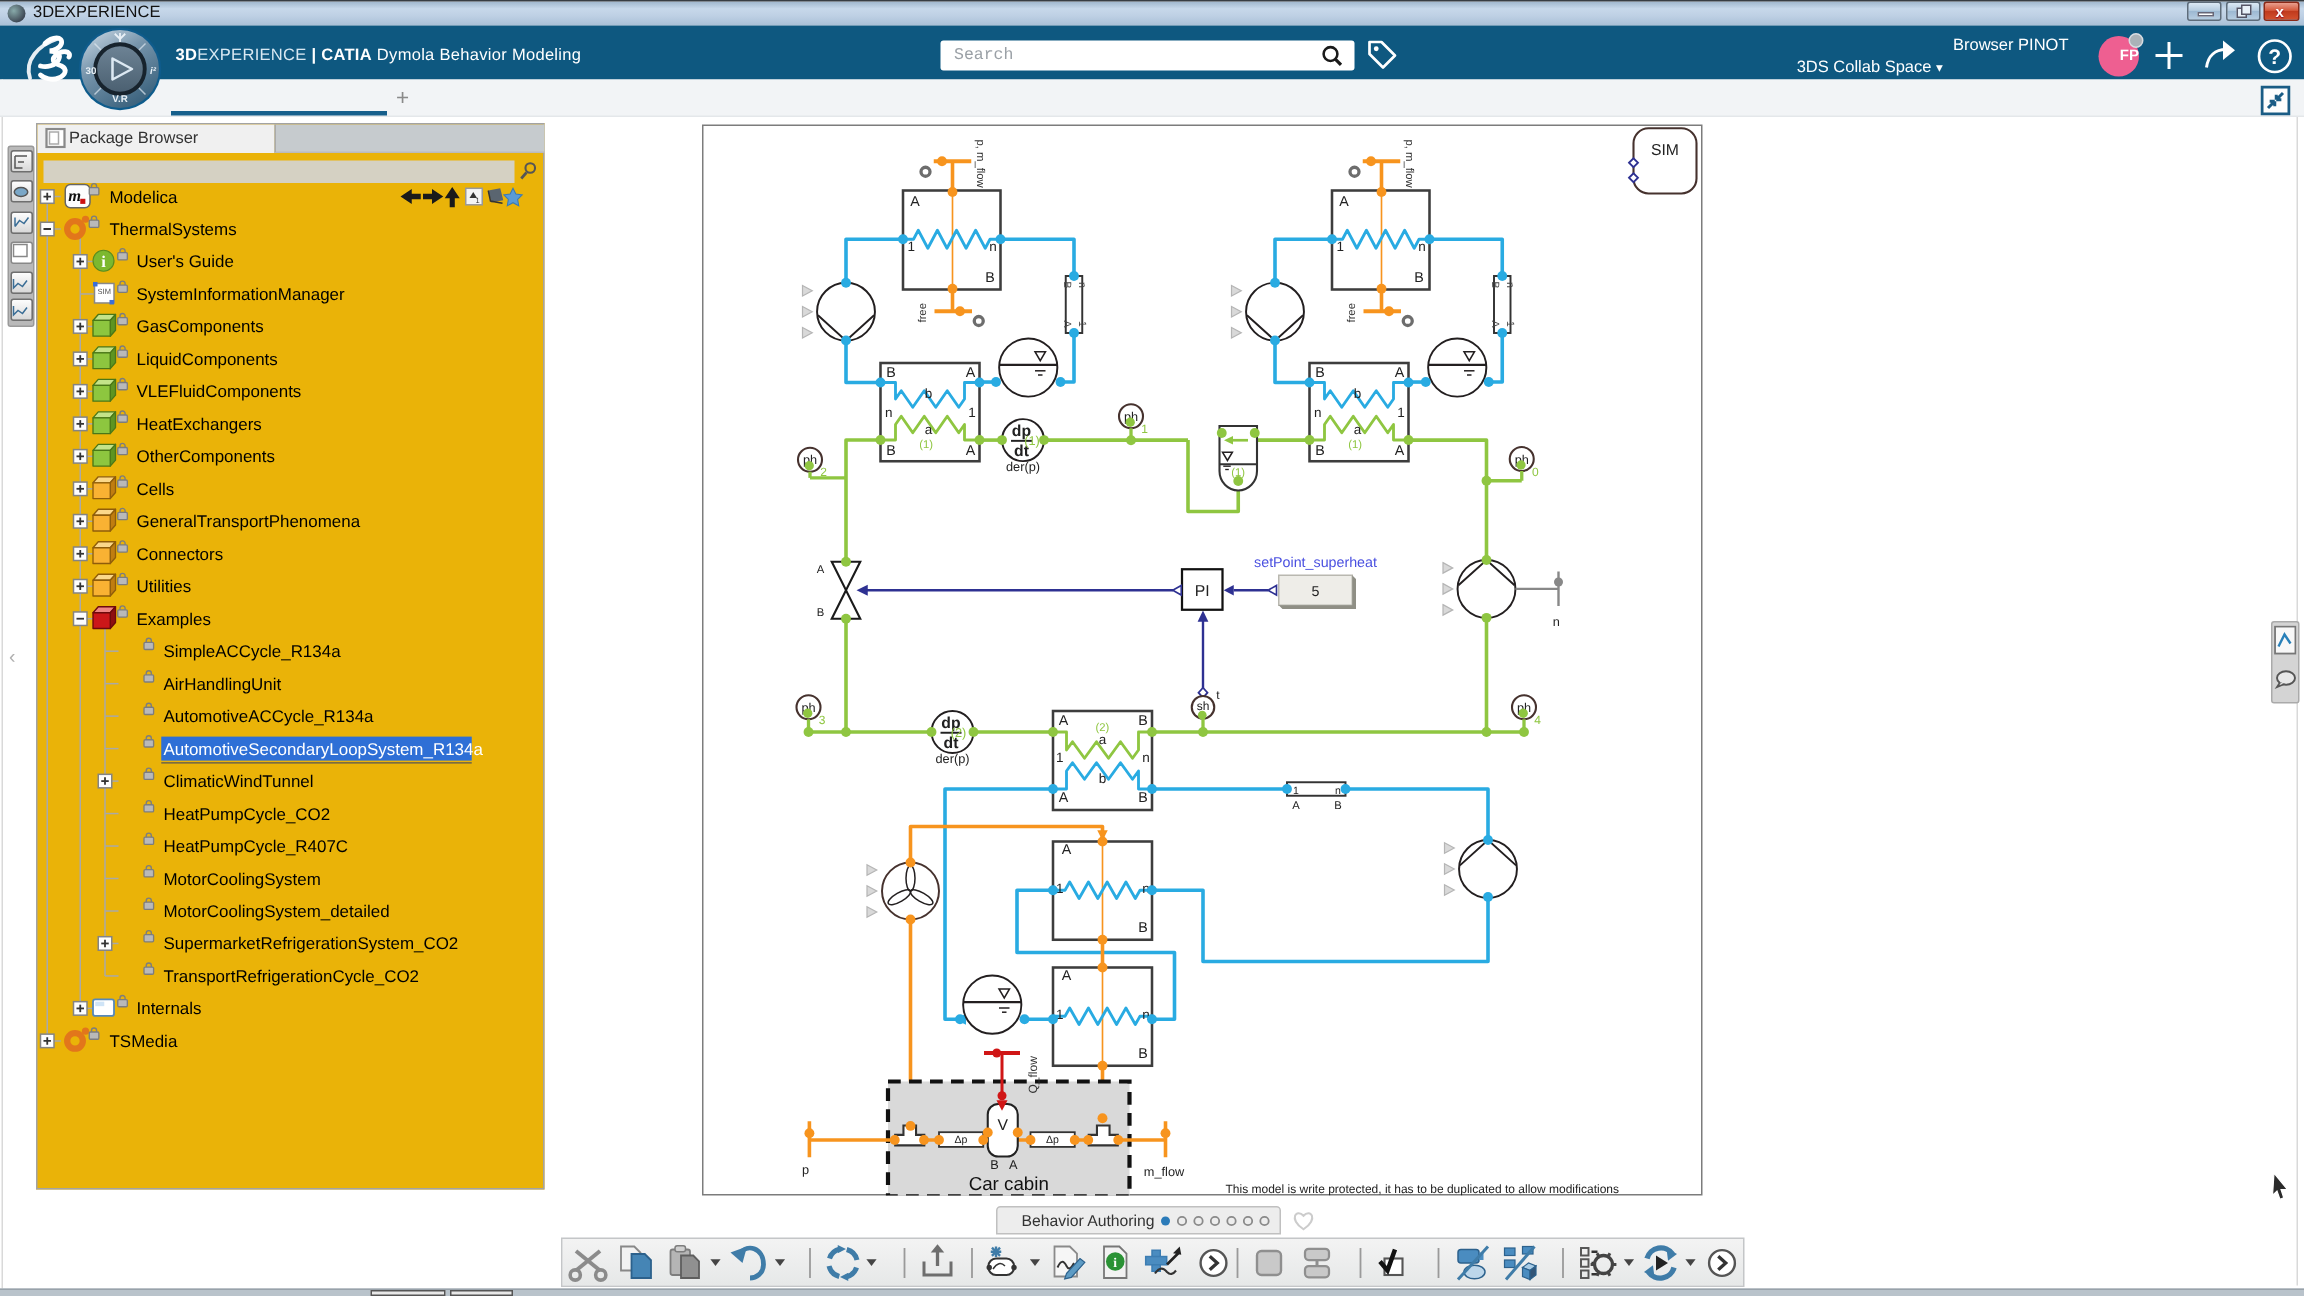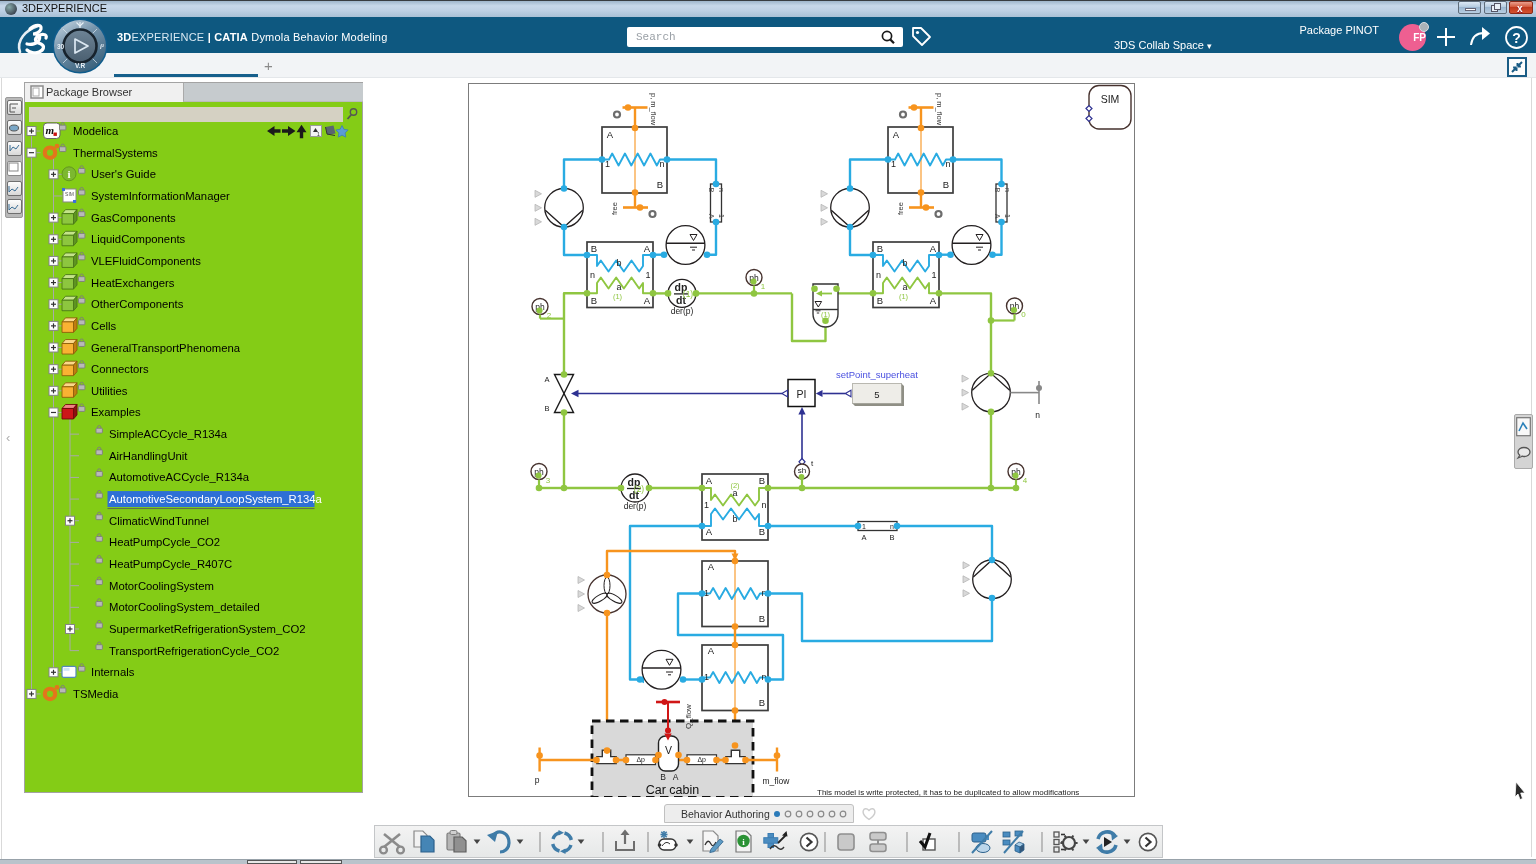--- a/index.html
+++ b/index.html
@@ -27,21 +27,21 @@
   #tabname { left:117px; top:58px; font-size:11.8px; font-weight:bold; font-style:italic;
     color:#4e4e4e; letter-spacing:0.2px;margin-top:40px;}
   #tabline { left:114px; top:74px; width:144px; height:3px; background:#17608c; }
   #tabplus { left:264px; top:57px; font-size:15px; color:#8a8a8a; }
   
   #lstrip { left:5px; top:97px; width:18px; height:121px; background:#b9b9b9;
     border:1px solid #9a9a9a; border-radius:2px;}
   .stripbtn { left:6.5px; width:15px; height:15px; background:linear-gradient(#fdfdfd,#d8d8d8);
     border:1px solid #6f6f6f; border-radius:2px; }
   
-  #panel { left:24px; top:82px; width:339px; height:711px; background:#84cc16;
+  #panel { left:24px; top:82px; width:339px; height:711px; background:#eab308;
     border:1px solid #a3a3a3; }
   #paneltitle { left:0; top:0; width:158px; height:19px; background:#f0f0f0; }
   #paneltitle2 { left:158px; top:0; width:180px; height:19px; background:#c6cbce;
     border-left:1px solid #aaa; border-bottom:1px solid #bbb;}
   #ptxt { left:21px; top:3px; font-size:11px; color:#333; }
   #psearch { left:4px; top:24px; width:314px; height:15px; background:#d5d1c3; }
   
   #canvas { left:468px; top:83px; width:667px; height:714px; background:#fff;
     border:2px solid #7c7c7c; }
   
@@ -77,22 +77,22 @@
   <svg class="abs" style="left:878px;top:29px" width="20" height="17" viewBox="0 0 20 17">
     <circle cx="9" cy="7" r="4.6" fill="none" stroke="#1a1a1a" stroke-width="1.7"></circle>
     <line x1="12.2" y1="10.4" x2="16" y2="14.2" stroke="#1a1a1a" stroke-width="2.2"></line>
   </svg>
 
   <svg class="abs" style="left:908px;top:25px" width="28" height="26" viewBox="0 0 28 26">
     <path d="M13 3 L22 12 L14 20 L5 11 L5 3 Z" fill="none" stroke="#fff" stroke-width="1.8" stroke-linejoin="round"></path>
     <circle cx="9.5" cy="7.5" r="1.6" fill="#fff"></circle>
   </svg>
 
-  <div class="abs wtxt" style="left:1114px;top:24px;width:265px;text-align:right;font-size:11px;">Package PINOT</div>
-  <div class="abs wtxt" style="left:1114px;top:39px;width:265px;text-align:left;font-size:11px;">3DS Collab Space <span style="font-size:9px;">▾</span></div>
+  <div class="abs wtxt" style="left:1114px;top:24px;width:265px;text-align:right;font-size:11px;">Browser PINOT</div>
+  <div class="abs wtxt" style="left:1114px;top:39px;width:265px;text-align:center;font-size:11px;">3DS Collab Space <span style="font-size:9px;">▾</span></div>
   <div class="abs" style="left:1399px;top:24px;width:27px;height:27px;border-radius:50%;background:#ee5f91;color:#fff;font-size:10px;font-weight:bold;text-align:right;line-height:27px;">FP</div>
   <div class="abs" style="left:1419px;top:22px;width:10px;height:10px;border-radius:50%;background:#aab2b8;border:1.5px solid #d8dde2;"></div>
 
   <svg class="abs" style="left:1435px;top:26px" width="22" height="22" viewBox="0 0 22 22">
     <path d="M11 2 V20 M2 11 H20" stroke="#fff" stroke-width="2"></path>
   </svg>
 
   <svg class="abs" style="left:1468px;top:25px" width="26" height="24" viewBox="0 0 26 24">
     <path d="M3 20 C4 12 9 8 16 8" fill="none" stroke="#fff" stroke-width="2"></path>
     <path d="M14 2 L22 8.5 L14 15 Z" fill="#fff"></path>

